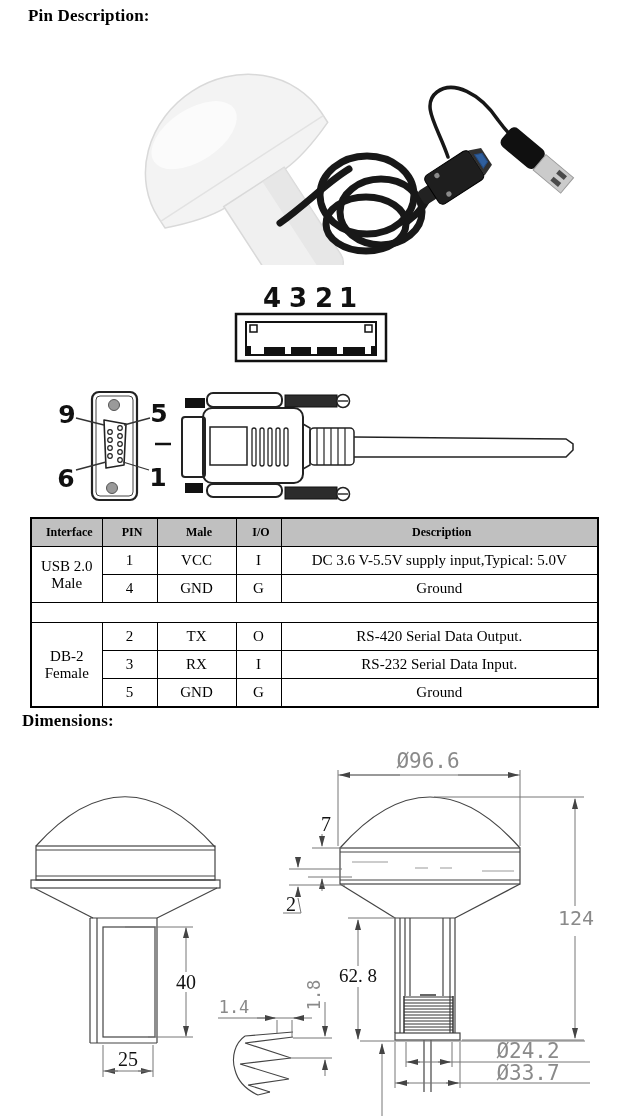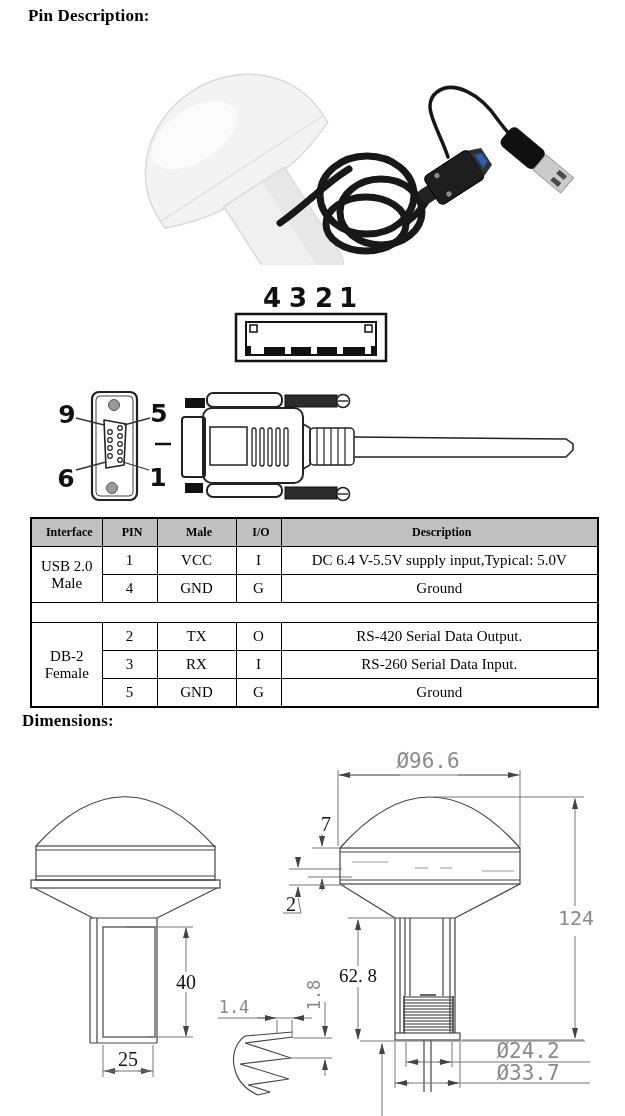--- a/index.html
+++ b/index.html
@@ -174,21 +174,21 @@
       <th>PIN</th>
       <th>Male</th>
       <th>I/O</th>
       <th>Description</th>
     </tr>
     <tr>
       <td rowspan="2">USB 2.0 Male</td>
       <td>1</td>
       <td>VCC</td>
       <td>I</td>
-      <td>DC 6.4 V-5.5V supply input,Typical: 5.0V</td>
+      <td>DC 3.6 V-5.5V supply input,Typical: 5.0V</td>
     </tr>
     <tr>
       <td>4</td>
       <td>GND</td>
       <td>G</td>
       <td>Ground</td>
     </tr>
     <tr>
           <td class="gap" colspan="5"></td>
         </tr>
@@ -196,21 +196,21 @@
       <td rowspan="3">DB-2 Female</td>
       <td>2</td>
       <td>TX</td>
       <td>O</td>
       <td>RS-420 Serial Data Output.</td>
     </tr>
     <tr>
       <td>3</td>
       <td>RX</td>
       <td>I</td>
-      <td>RS-260 Serial Data Input.</td>
+      <td>RS-232 Serial Data Input.</td>
     </tr>
     <tr>
       <td>5</td>
       <td>GND</td>
       <td>G</td>
       <td>Ground</td>
     </tr>
   </tbody>
     </table>
 

